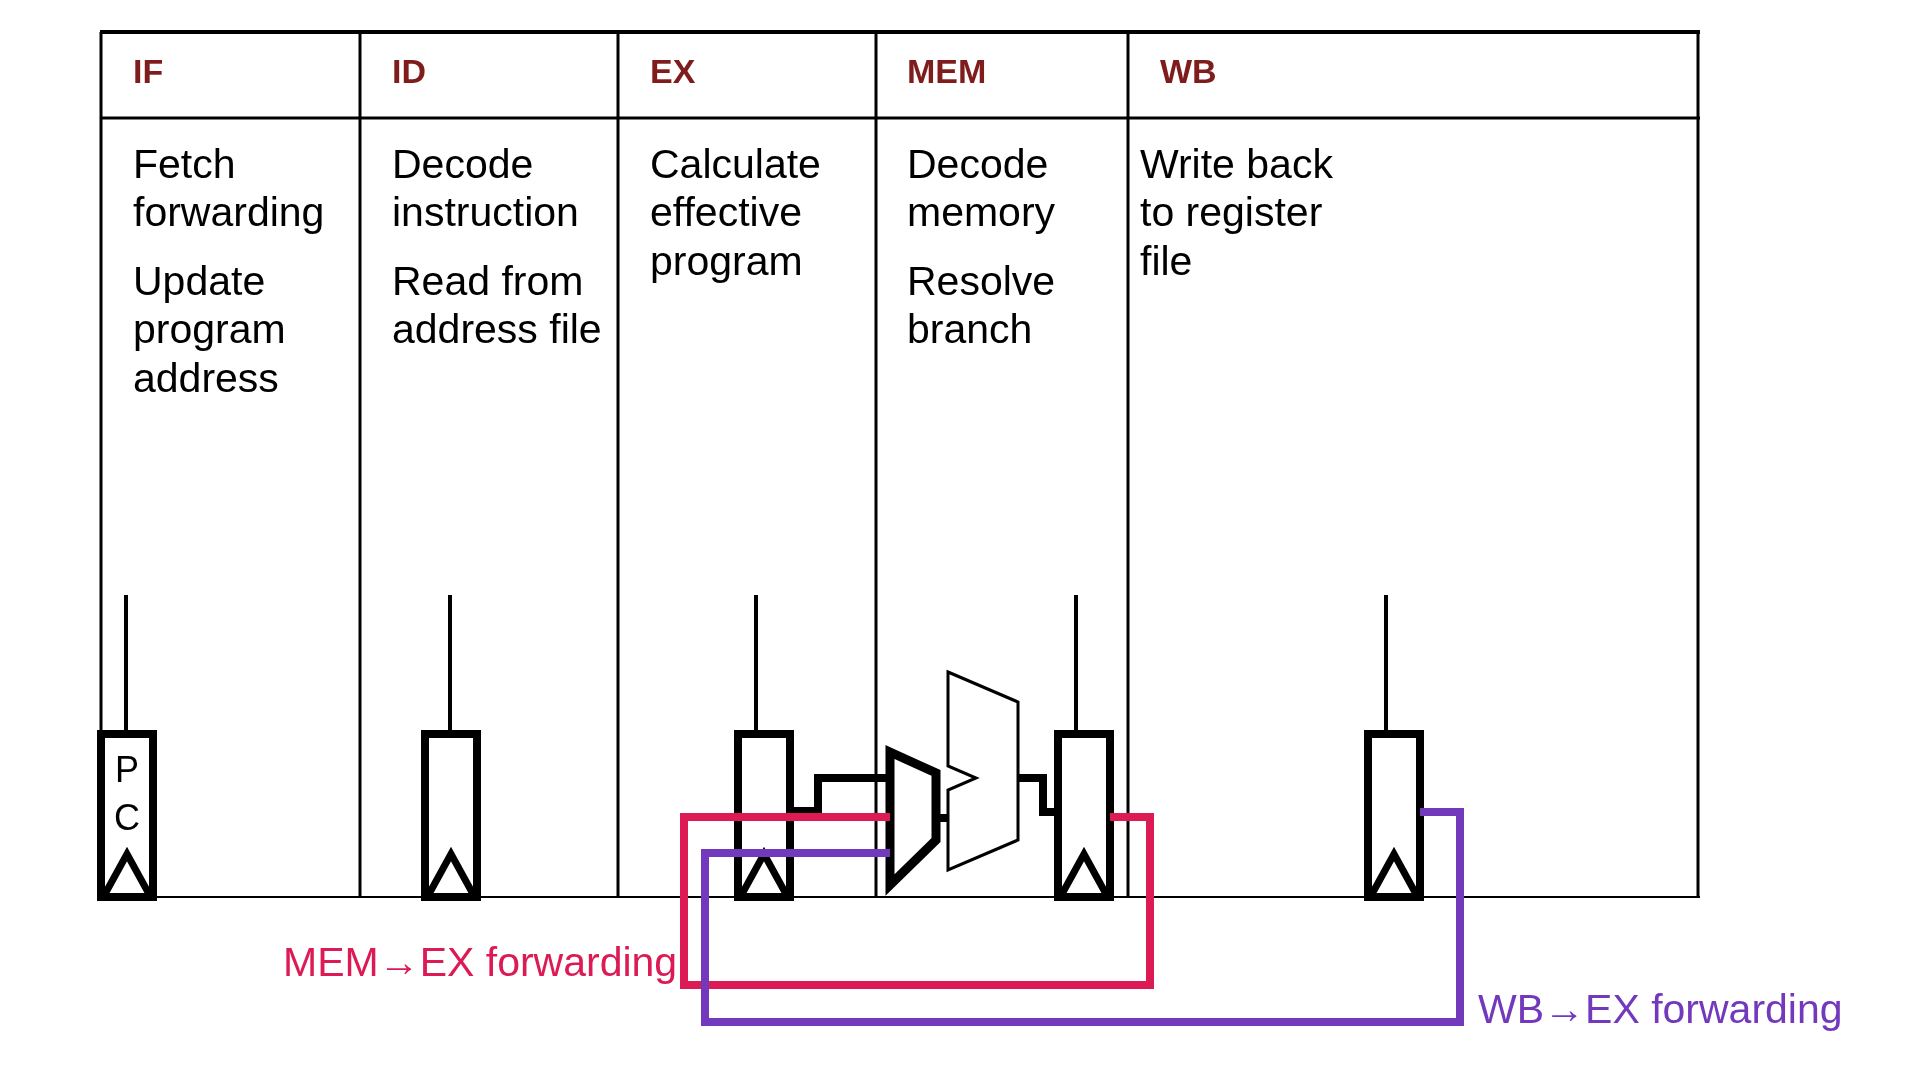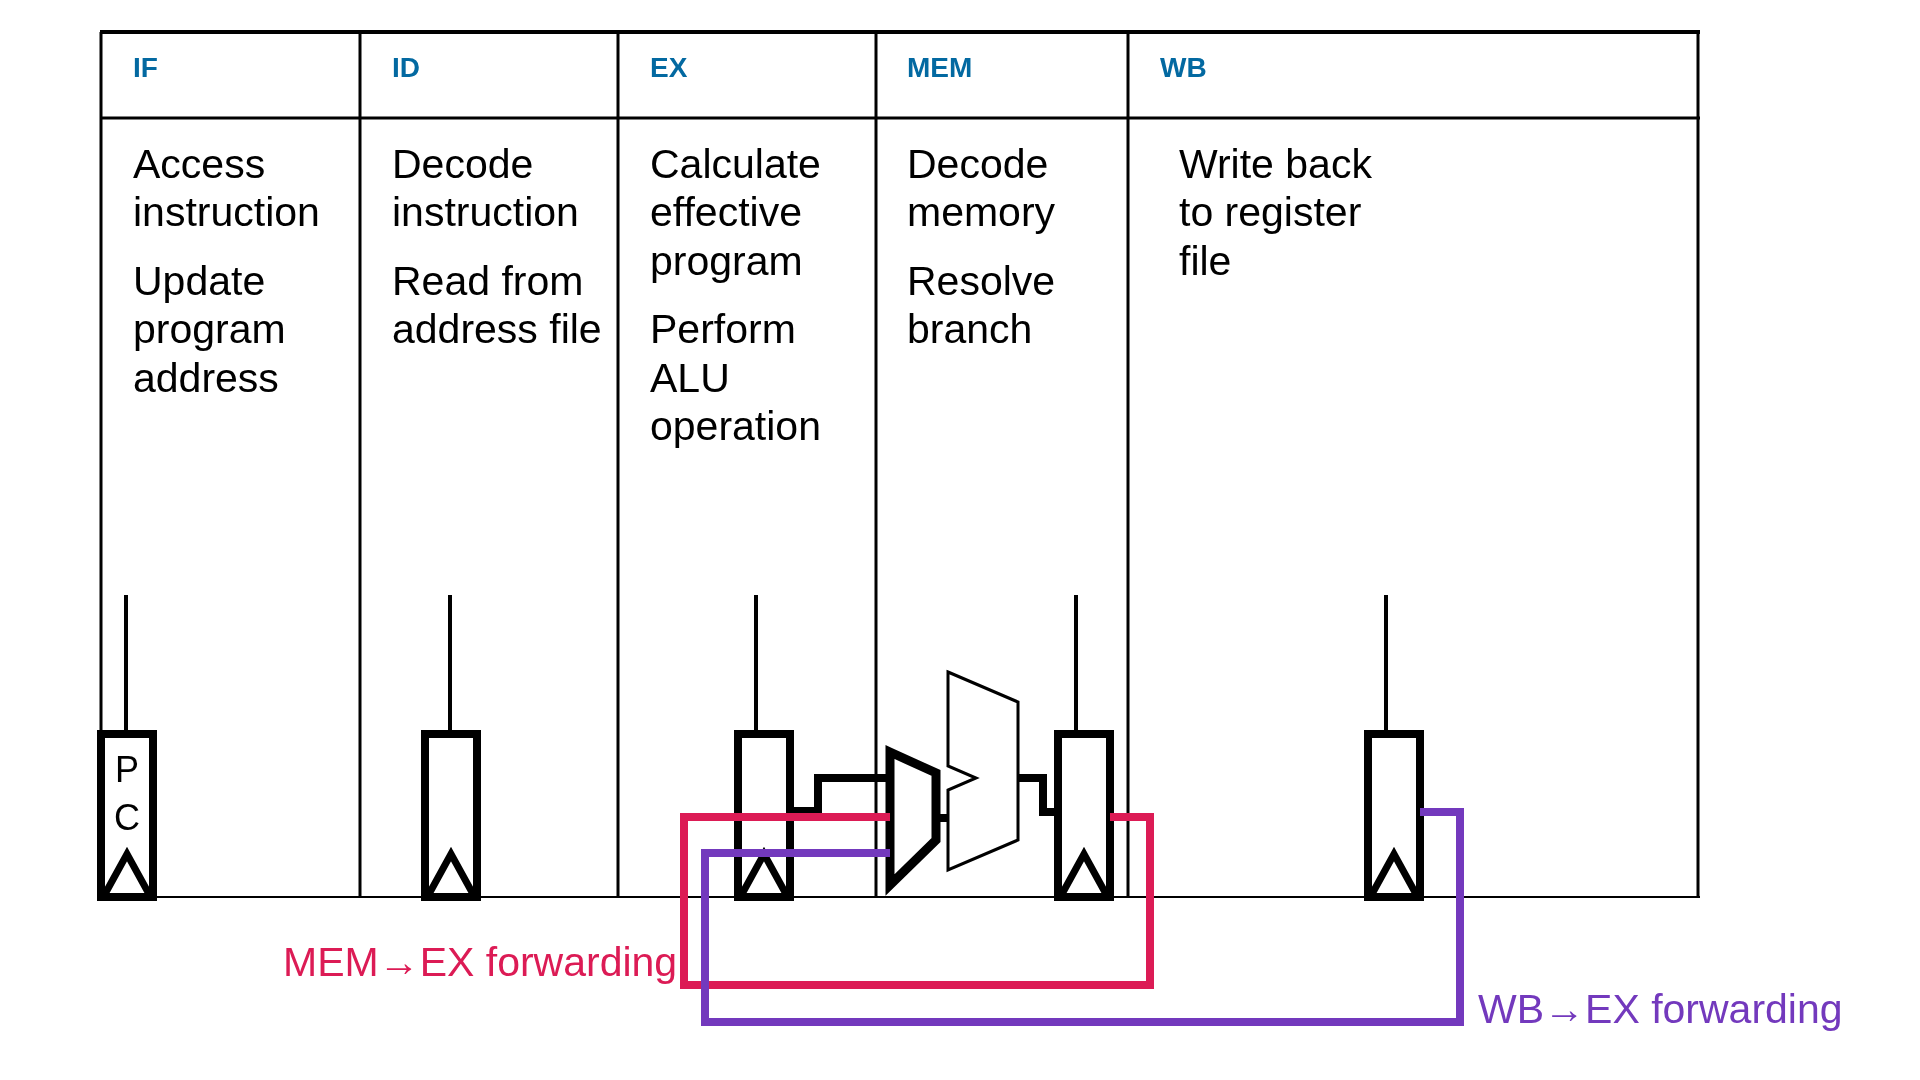--- a/index.html
+++ b/index.html
@@ -2,21 +2,21 @@
 <html><head>
 <meta charset="utf-8">
 <style>
   html,body{margin:0;padding:0;background:#ffffff;}
   body{width:1920px;height:1080px;position:relative;overflow:hidden;
        font-family:"Liberation Sans",sans-serif;color:#000;}
   #stage{position:absolute;left:0;top:0;width:1920px;height:1080px;}
   svg#diagram{position:absolute;left:0;top:0;width:1920px;height:1080px;}
 
   
-  .hdr{position:absolute;font-size:28px;font-weight:bold;line-height:1;color:#0369a1;}
+  .hdr{position:absolute;font-size:34px;font-weight:bold;line-height:1;color:#7f1d1d;}
   .cell{position:absolute;font-size:41px;line-height:1.18;color:#000;}
   .cell .para{margin:0 0 20px 0;}
   .cell .para:last-child{margin-bottom:0;}
 
   .pc-letter{position:absolute;font-size:36px;line-height:1;color:#000;text-align:center;}
 
   .fwd-label{position:absolute;font-size:41px;line-height:1;white-space:nowrap;}
 </style>
 </head>
 <body>
@@ -98,40 +98,39 @@
 
   </svg>
 
   <div class="hdr" style="left:133px;top:54px;">IF</div>
   <div class="hdr" style="left:392px;top:54px;">ID</div>
   <div class="hdr" style="left:650px;top:54px;">EX</div>
   <div class="hdr" style="left:907px;top:54px;">MEM</div>
   <div class="hdr" style="left:1160px;top:54px;">WB</div>
 
   <div class="cell" style="left:133px;top:140px;width:210px;">
-    <p class="para">Access instruction</p>
+    <p class="para">Fetch forwarding</p>
     <p class="para">Update program address</p>
   </div>
 
   <div class="cell" style="left:392px;top:140px;width:215px;">
     <p class="para">Decode instruction</p>
     <p class="para">Read from address file</p>
   </div>
 
   <div class="cell" style="left:650px;top:140px;width:200px;">
     <p class="para">Calculate effective program</p>
-    <p class="para">Perform ALU operation</p>
   </div>
 
   <div class="cell" style="left:907px;top:140px;width:200px;">
     <p class="para">Decode memory</p>
     <p class="para">Resolve branch</p>
   </div>
 
-  <div class="cell" style="left:1179px;top:140px;width:230px;">
+  <div class="cell" style="left:1140px;top:140px;width:230px;">
     <p class="para">Write back to register file</p>
   </div>
 
   <div class="pc-letter" style="left:101px;top:752px;width:52px;">P</div>
   <div class="pc-letter" style="left:101px;top:800px;width:52px;">C</div>
 
   <div class="fwd-label" style="left:1478px;top:989px;color:#7339BD;">WB→EX forwarding</div>
 
   <div class="fwd-label" style="left:283px;top:942px;color:#DC1B55;">MEM→EX forwarding</div>
 

